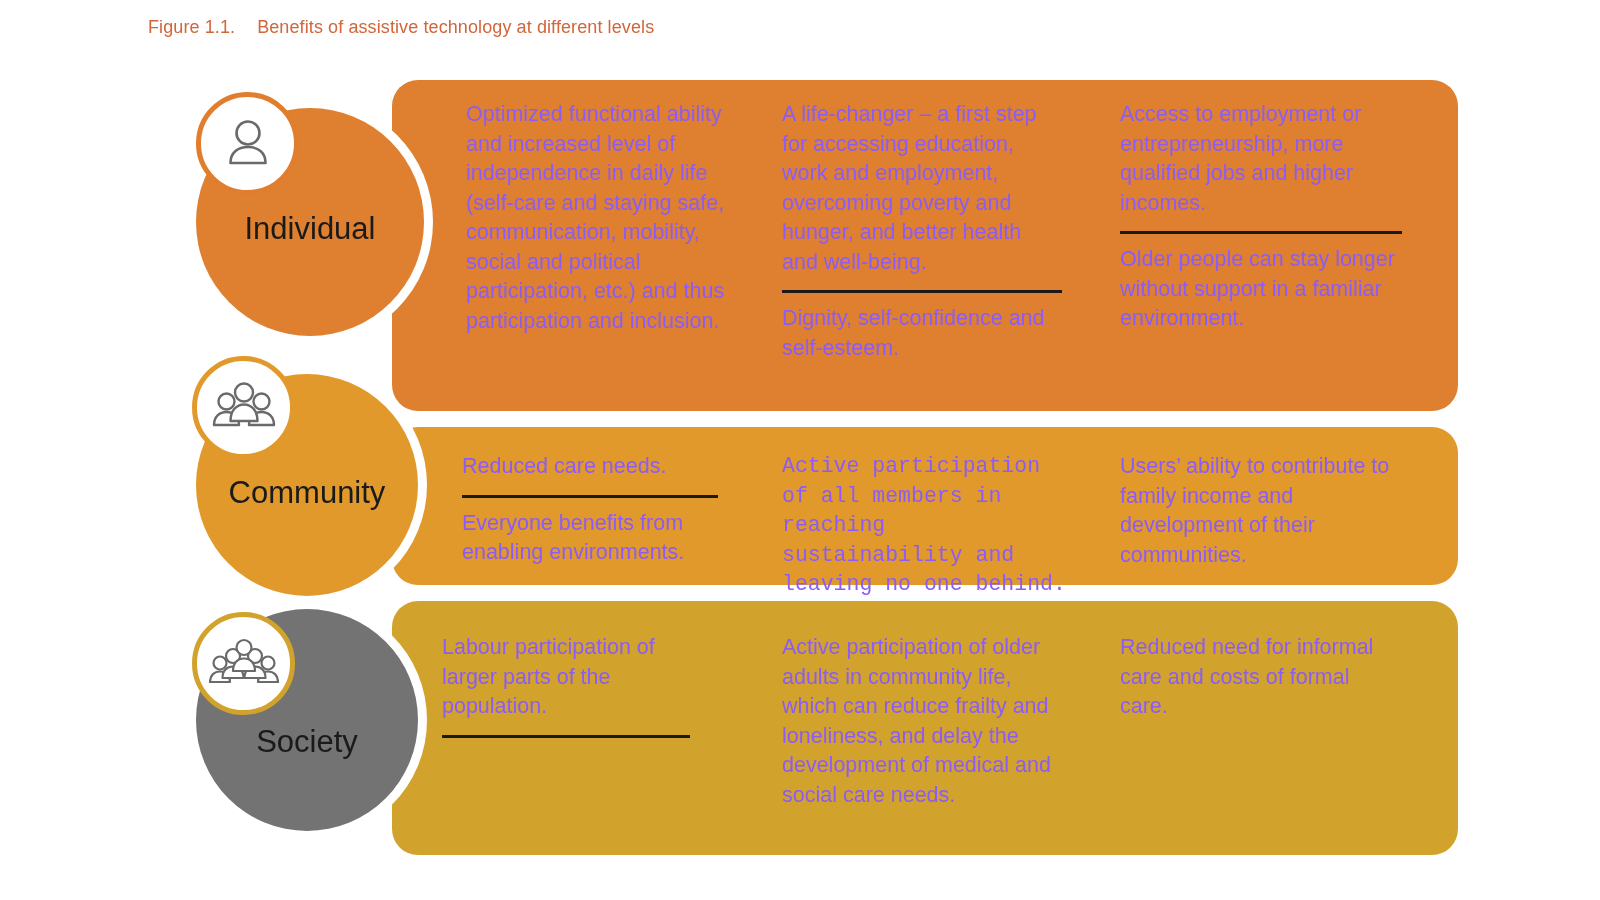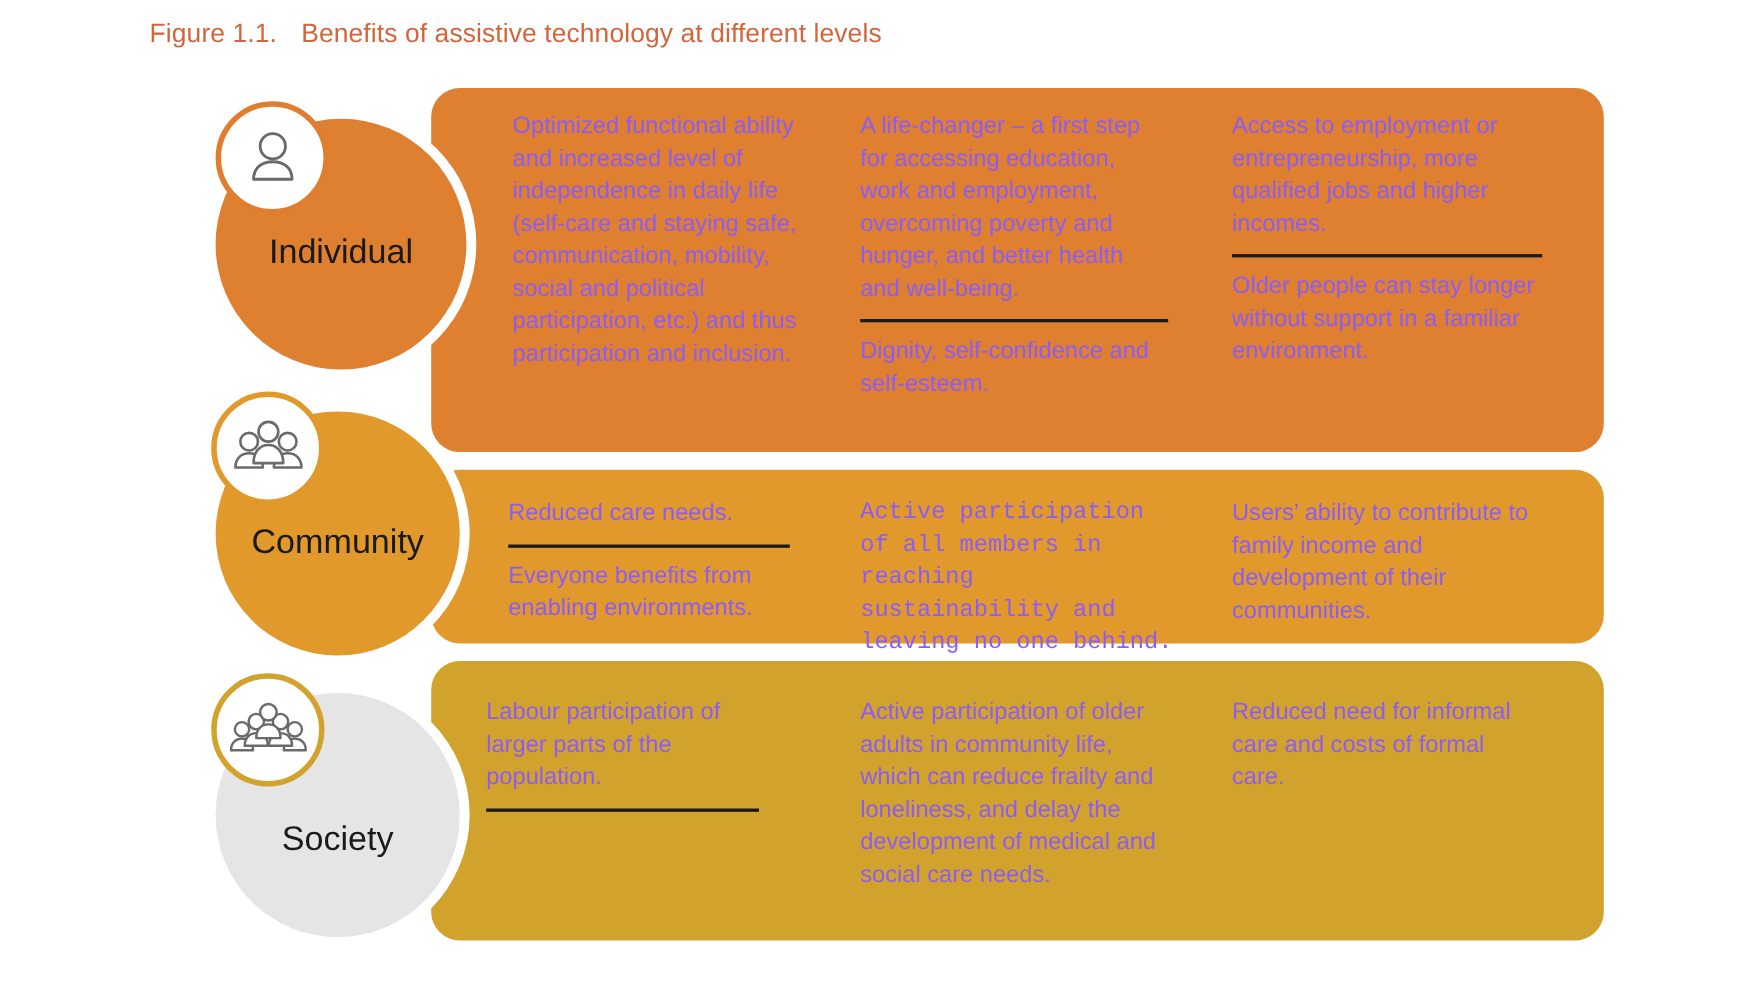--- a/index.html
+++ b/index.html
@@ -18,23 +18,23 @@
   #figure-root {
     position: relative;
     width: 1600px;
     height: 900px;
     background: #ffffff;
   }
 
   
   .fig-title {
     position: absolute;
-    left: 136px;
+    left: 148px;
     top: 17px;
-    font-size: 24px;
+    font-size: 18px;
     color: #D2653A;
     letter-spacing: 0.1px;
     white-space: nowrap;
   }
   .fig-title .fig-num {
     margin-right: 22px;
   }
 
   
   .band {
@@ -62,21 +62,21 @@
     white-space: nowrap;
     margin-bottom: 0;
     transform: translateY(-50%);
     position: absolute;
     top: 50%;
     left: 50%;
     transform: translate(-50%, -25%);
   }
   .circle-1 { left: 196px; top: 108px; width: 228px; height: 228px; background: #DF8030; }
   .circle-2 { left: 196px; top: 374px; width: 222px; height: 222px; background: #E2992B; }
-  .circle-3 { left: 196px; top: 630px; width: 222px; height: 222px; background: #e5e5e5; }
+  .circle-3 { left: 196px; top: 609px; width: 222px; height: 222px; background: #737373; }
 
   .circle-1 .level-label { transform: translate(-50%, -30%); }
   .circle-2 .level-label { transform: translate(-50%, -28%); }
   .circle-3 .level-label { transform: translate(-50%, 10%); }
 
   
   .icon-badge {
     position: absolute;
     border-radius: 50%;
     background: #ffffff;

